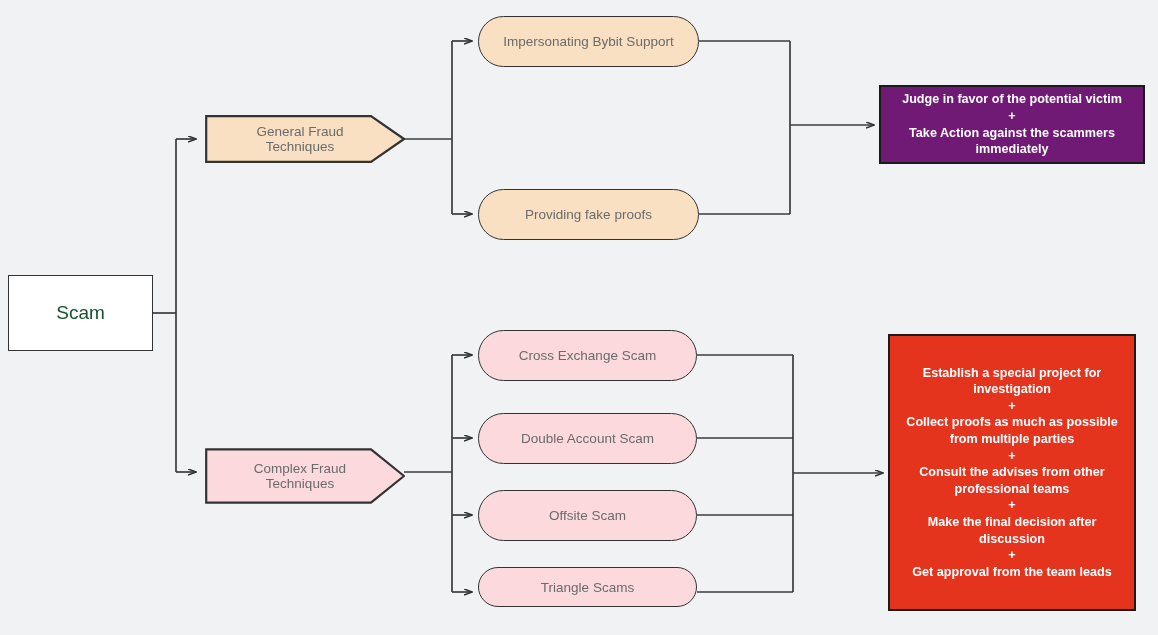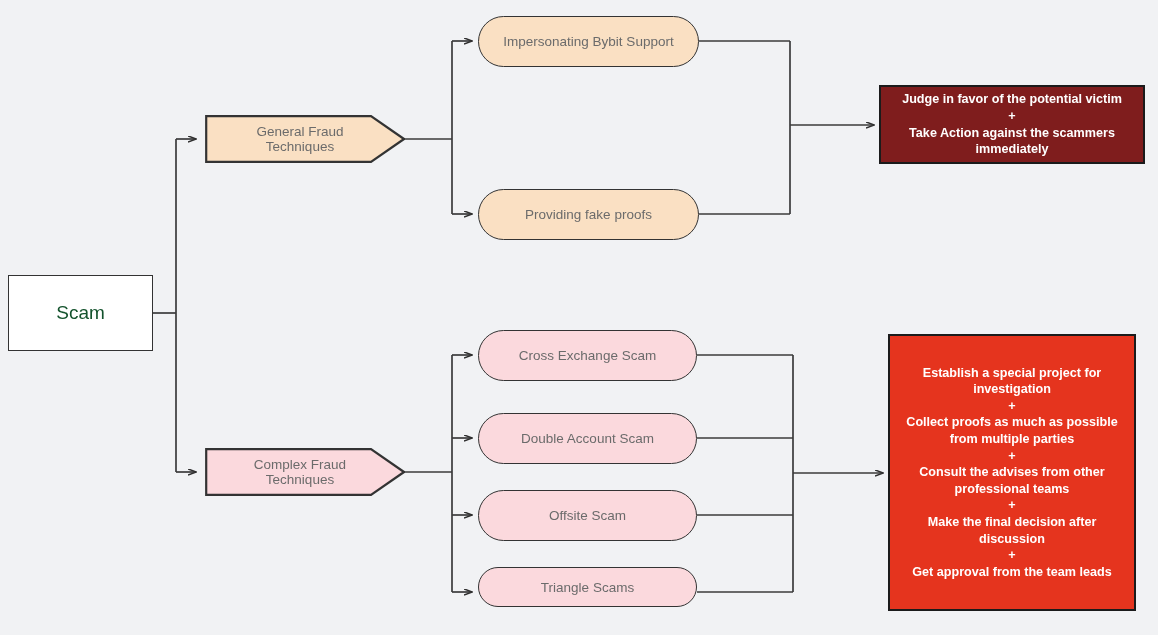--- a/index.html
+++ b/index.html
@@ -78,21 +78,21 @@
   .node-outcome {
     border: 2px solid #1b1b1b;
     color: #ffffff;
     font-size: 12.6px;
     font-weight: bold;
     line-height: 1.32;
     padding: 6px 10px;
     flex-direction: column;
     white-space: pre-line;
   }
-  .outcome-gold { background: #7f1d1d; }
+  .outcome-gold { background: #701a75; }
   .outcome-red  { background: #e5341e; }
 </style>
 </head>
 <body>
 
 <div id="canvas">
 
   <svg id="edges" viewBox="0 0 1158 635" xmlns="http://www.w3.org/2000/svg">
     <defs>
       <marker id="arrowhead" markerWidth="9" markerHeight="7" refX="8" refY="3.5" orient="auto" markerUnits="userSpaceOnUse">
@@ -138,21 +138,21 @@
     <span>Scam</span>
   </div>
 
   <div class="node node-chevron" style="left:205px; top:115px; width:200px; height:48px;">
     <svg class="chevron-shape" viewBox="0 0 200 48" preserveAspectRatio="none">
       <polygon points="1.2,1.2 166,1.2 199,24 166,46.8 1.2,46.8" fill="#fae0c3" stroke="#333333" stroke-width="2.2" stroke-linejoin="miter" vector-effect="non-scaling-stroke"></polygon>
     </svg>
     <span class="chev-label">General Fraud Techniques</span>
   </div>
 
-  <div class="node node-chevron" style="left:205px; top:448px; width:200px; height:48px;">
+  <div class="node node-chevron" style="left:205px; top:448px; width:200px; height:56px;">
     <svg class="chevron-shape" viewBox="0 0 200 48" preserveAspectRatio="none">
       <polygon points="1.2,1.2 166,1.2 199,24 166,46.8 1.2,46.8" fill="#fbd9dd" stroke="#333333" stroke-width="2.2" stroke-linejoin="miter" vector-effect="non-scaling-stroke"></polygon>
     </svg>
     <span class="chev-label">Complex Fraud Techniques</span>
   </div>
 
   <div class="node node-pill pill-peach" style="left:478px; top:16px; width:221px; height:51px;">
     <span>Impersonating Bybit Support</span>
   </div>
 

